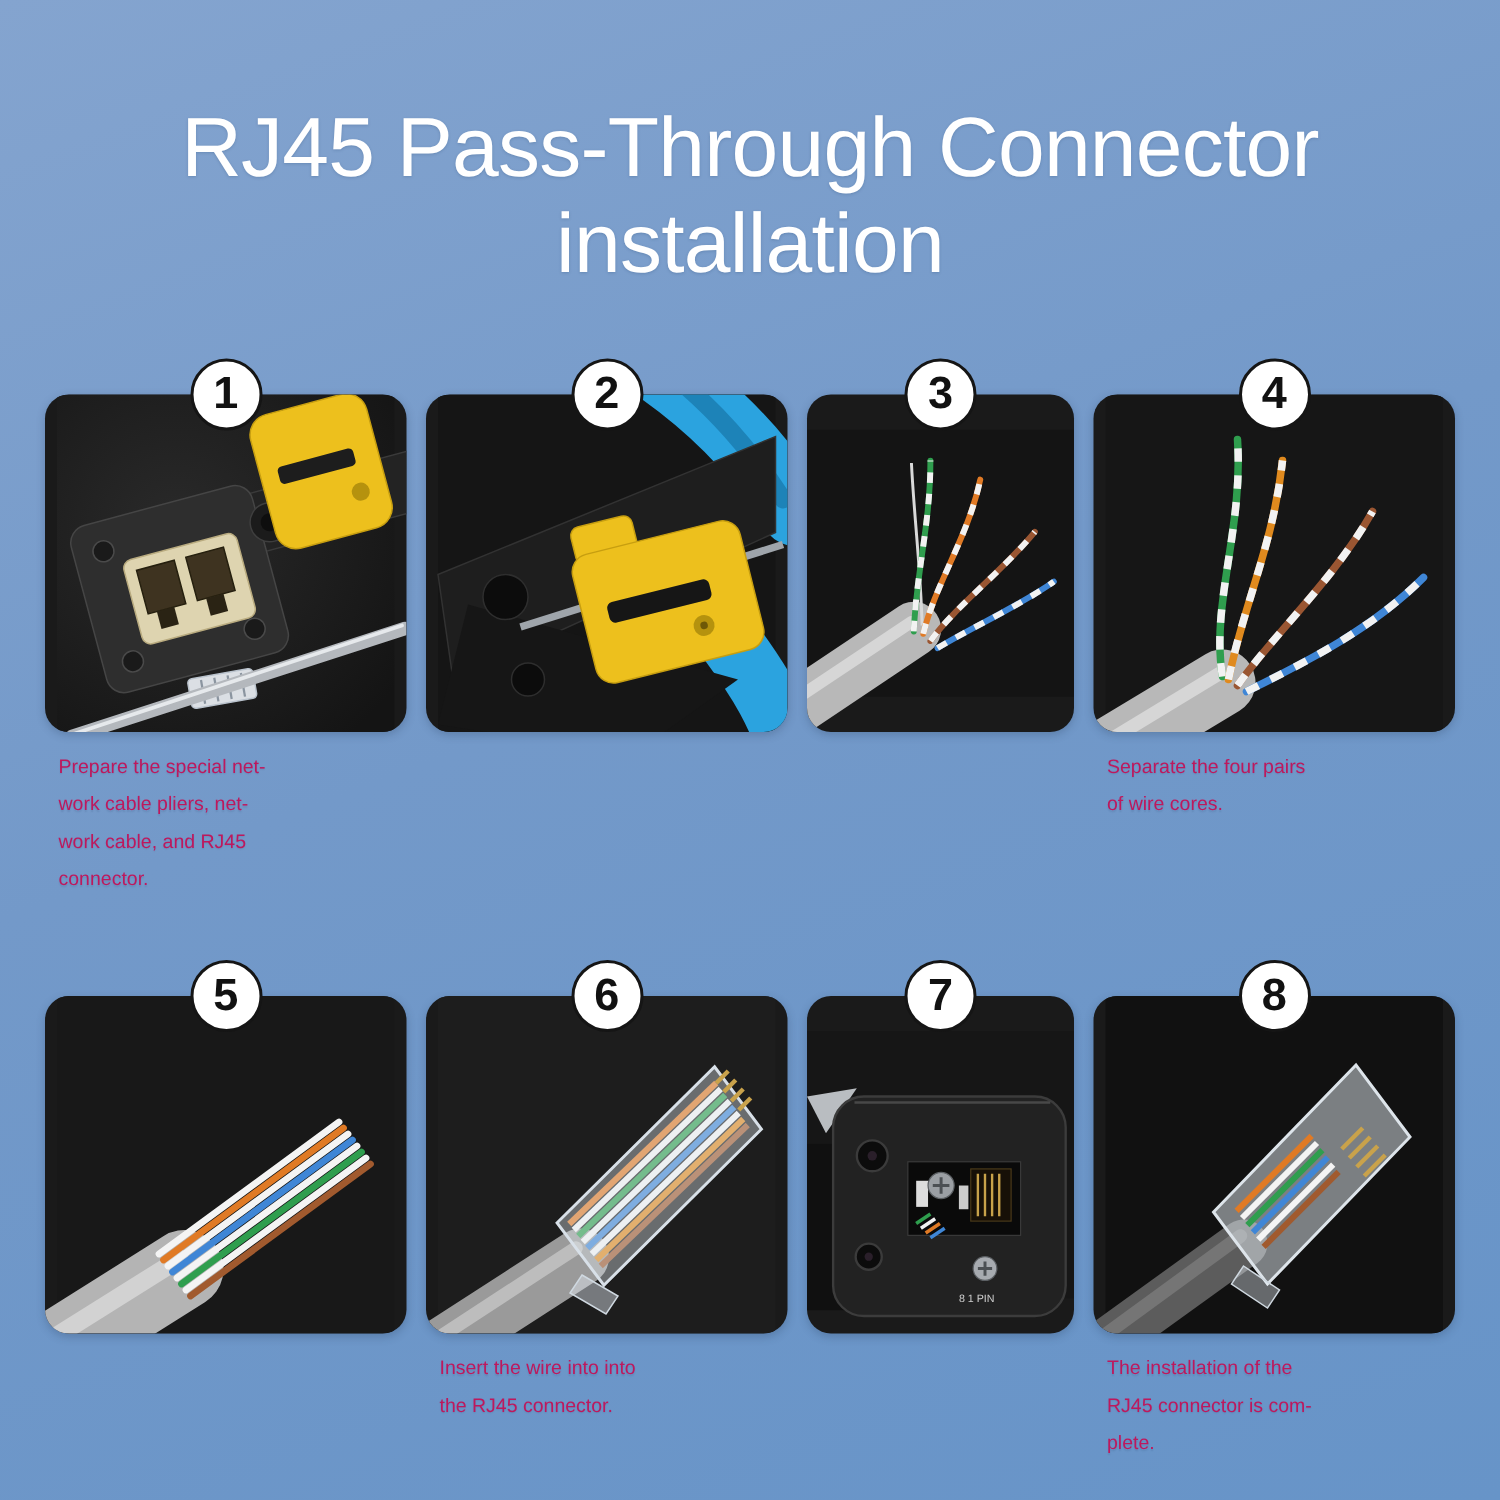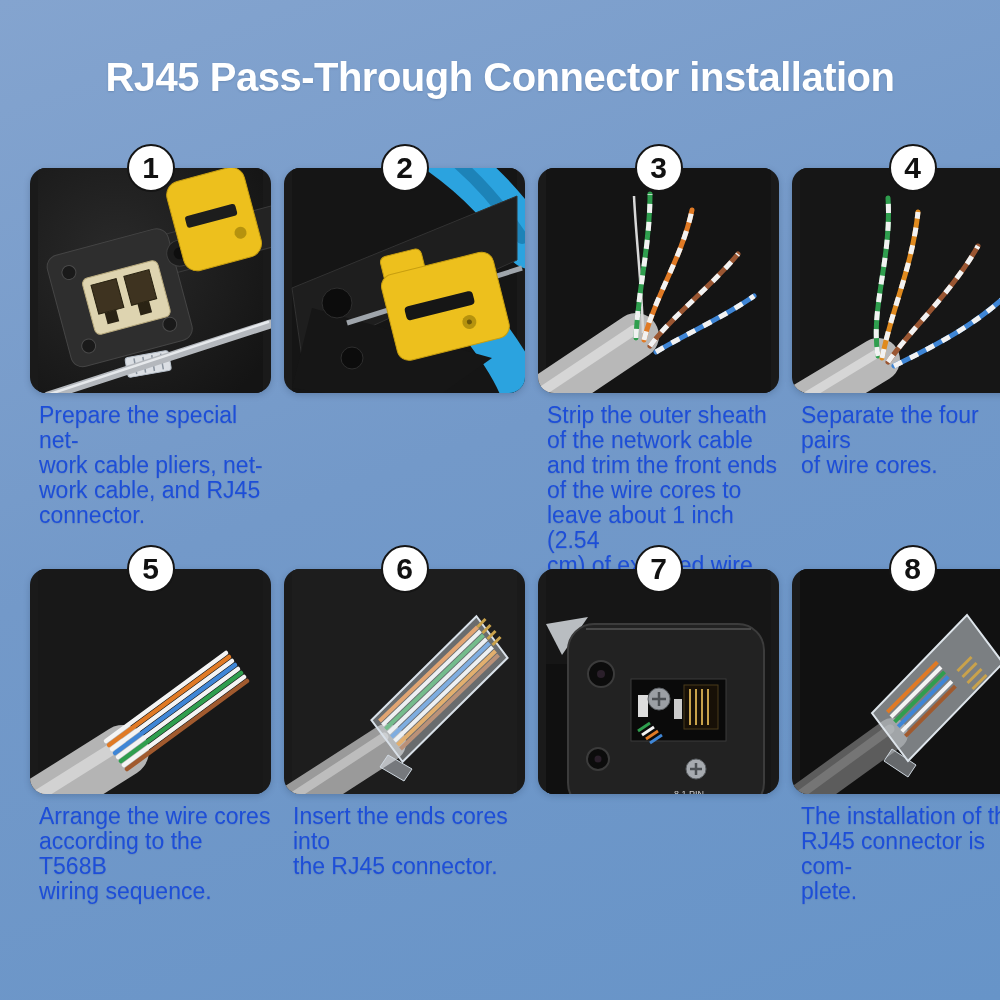--- a/index.html
+++ b/index.html
@@ -4,21 +4,21 @@
 <style>
   html, body { margin:0; padding:0; }
   body {
     width:1000px; height:1000px; overflow:hidden;
     font-family:"Liberation Sans","DejaVu Sans",sans-serif;
     background:linear-gradient(160deg,#84a4cf 0%,#7399c9 45%,#6794c8 100%);
   }
   .page { width:1000px; height:1000px; position:relative; }
   .header { text-align:center; padding-top:54px; }
   .title {
-    margin:0; color:#ffffff; font-size:40px; font-weight:700;
+    margin:12px; color:#ffffff; font-size:56px; font-weight:400;
     letter-spacing:-0.5px; line-height:1.15;
     text-shadow:0 1px 2px rgba(40,70,110,0.25);
   }
   .steps {
     display:grid;
     grid-template-columns:repeat(4,1fr);
     grid-template-rows:401px auto;
     column-gap:13px;
     padding:0 30px;
     margin-top:68px;
@@ -33,21 +33,21 @@
   .badge {
     position:absolute; top:-24px; left:50%; transform:translateX(-50%);
     width:48px; height:48px; border-radius:50%;
     background:#ffffff; border:2.5px solid #151515;
     display:flex; align-items:center; justify-content:center;
     z-index:2; box-sizing:border-box;
   }
   .badge-num { color:#111111; font-size:30px; font-weight:600; line-height:1; }
   .caption {
     margin:10px 0 0 0; padding-left:9px;
-    color:#1d4ed8; font-size:23px; line-height:25px;
+    color:#be185d; font-size:13px; line-height:25px;
     white-space:pre-line; width:232px;
     text-shadow:0 1px 1px rgba(40,70,110,0.15);
   }
 </style>
 </head>
 <body>
 
 <div class="page">
 
   <header class="header">
@@ -154,26 +154,20 @@
               <path d="M98,172 C108,130 136,90 146,42" stroke="#e07a25" stroke-width="5" fill="none" stroke-linecap="round"></path>
               <path d="M98,172 C108,130 136,90 146,42" stroke="#f2f2f2" stroke-width="5" fill="none" stroke-dasharray="9 9"></path>
               <path d="M104,178 C124,150 166,118 192,86" stroke="#9a5632" stroke-width="5" fill="none" stroke-linecap="round"></path>
               <path d="M104,178 C124,150 166,118 192,86" stroke="#f2f2f2" stroke-width="5" fill="none" stroke-dasharray="9 9"></path>
               <path d="M110,184 C136,168 180,148 208,128" stroke="#3f86d6" stroke-width="5" fill="none" stroke-linecap="round"></path>
               <path d="M110,184 C136,168 180,148 208,128" stroke="#f2f2f2" stroke-width="5" fill="none" stroke-dasharray="9 9"></path>
             </g>
           </svg>
         </div>
       </div>
-      <figcaption class="caption">Strip the outer sheath
-of the network cable
-and trim the front ends
-of the wire cores to
-leave about 1 inch (2.54
-cm) of exposed wire.</figcaption>
     </figure>
 
     <figure class="step">
       <div class="photo-wrap">
         <span class="badge">
           <span class="badge-num">4</span>
         </span>
         <div class="photo-clip">
           <svg class="photo" viewBox="0 0 225 225" aria-hidden="true">
             <rect width="225" height="225" fill="#161616"></rect>
@@ -212,23 +206,20 @@
               <line x1="74" y1="180" x2="194" y2="92" stroke="#f4f4f4" stroke-width="4.5" stroke-linecap="round"></line>
               <line x1="77" y1="184" x2="197" y2="96" stroke="#3f86d6" stroke-width="4.5" stroke-linecap="round"></line>
               <line x1="80" y1="188" x2="200" y2="100" stroke="#f4f4f4" stroke-width="4.5" stroke-linecap="round"></line>
               <line x1="83" y1="192" x2="203" y2="104" stroke="#2f9e4e" stroke-width="4.5" stroke-linecap="round"></line>
               <line x1="86" y1="196" x2="206" y2="108" stroke="#f4f4f4" stroke-width="4.5" stroke-linecap="round"></line>
               <line x1="89" y1="200" x2="209" y2="112" stroke="#a15a2e" stroke-width="4.5" stroke-linecap="round"></line>
             </g>
           </svg>
         </div>
       </div>
-      <figcaption class="caption">Arrange the wire cores
-according to the T568B
-wiring sequence.</figcaption>
     </figure>
 
     <figure class="step">
       <div class="photo-wrap">
         <span class="badge">
           <span class="badge-num">6</span>
         </span>
         <div class="photo-clip">
           <svg class="photo" viewBox="0 0 225 225" aria-hidden="true">
             <rect width="225" height="225" fill="#1d1d1d"></rect>
@@ -246,21 +237,21 @@
               <polygon points="110.6,192.8 215.6,88.8 184.4,47.2 79.4,151.2" fill="rgba(228,236,243,0.38)" stroke="#d8e0e8" stroke-width="2"></polygon>
               <line x1="185.5" y1="58" x2="193.5" y2="50" stroke="#c9a24b" stroke-width="3"></line>
               <line x1="190.5" y1="64" x2="198.5" y2="56" stroke="#c9a24b" stroke-width="3"></line>
               <line x1="195.5" y1="70" x2="203.5" y2="62" stroke="#c9a24b" stroke-width="3"></line>
               <line x1="200.5" y1="76" x2="208.5" y2="68" stroke="#c9a24b" stroke-width="3"></line>
               <polygon points="96,186 120,200 112,212 88,198" fill="rgba(228,236,243,0.45)" stroke="#cfd8e0"></polygon>
             </g>
           </svg>
         </div>
       </div>
-      <figcaption class="caption">Insert the ends cores into
+      <figcaption class="caption">Insert the wire into into
 the RJ45 connector.</figcaption>
     </figure>
 
     <figure class="step">
       <div class="photo-wrap">
         <span class="badge">
           <span class="badge-num">7</span>
         </span>
         <div class="photo-clip">
           <svg class="photo" viewBox="0 0 225 225" aria-hidden="true">

